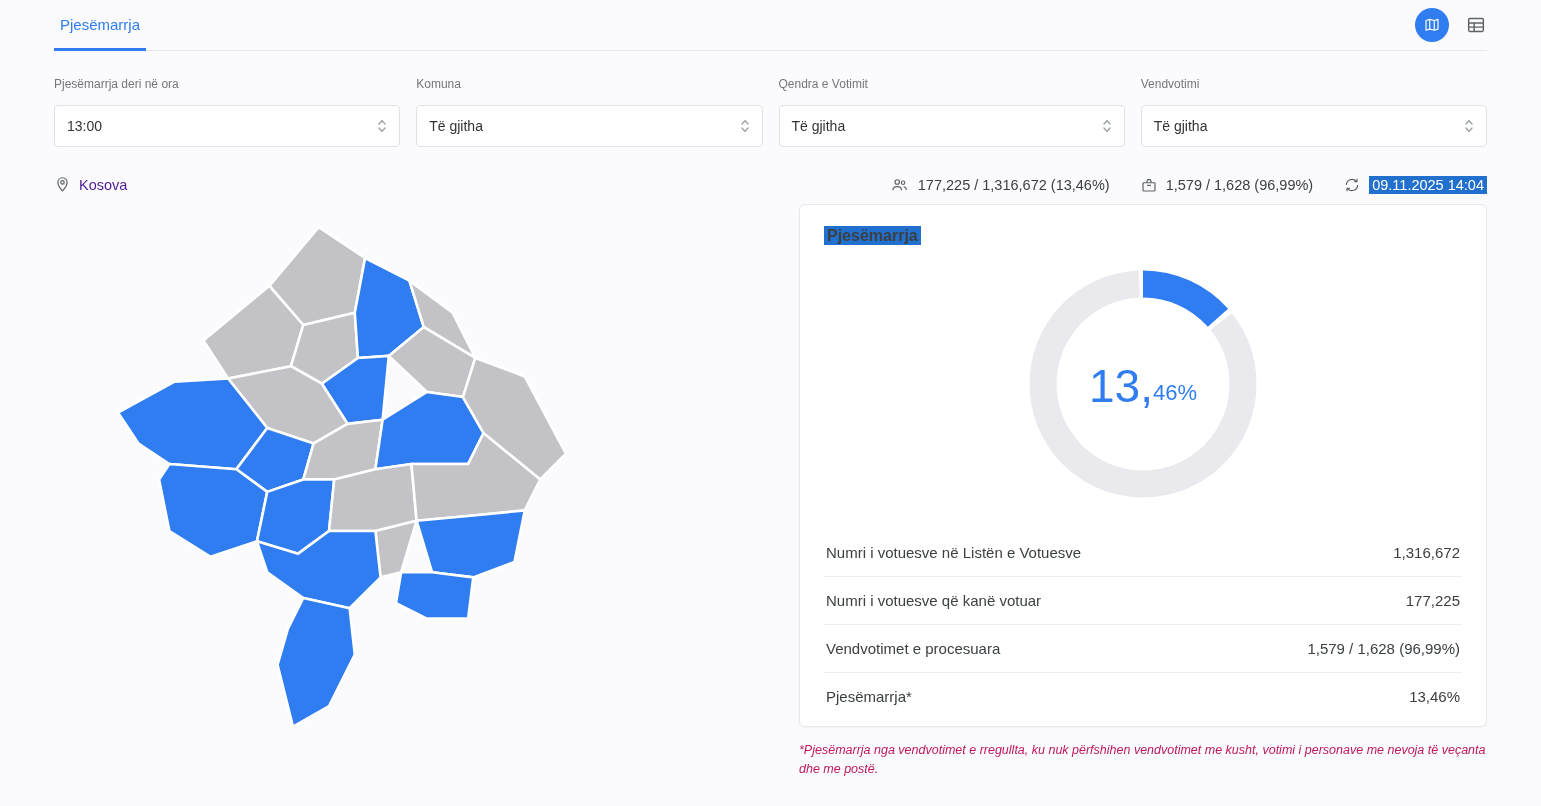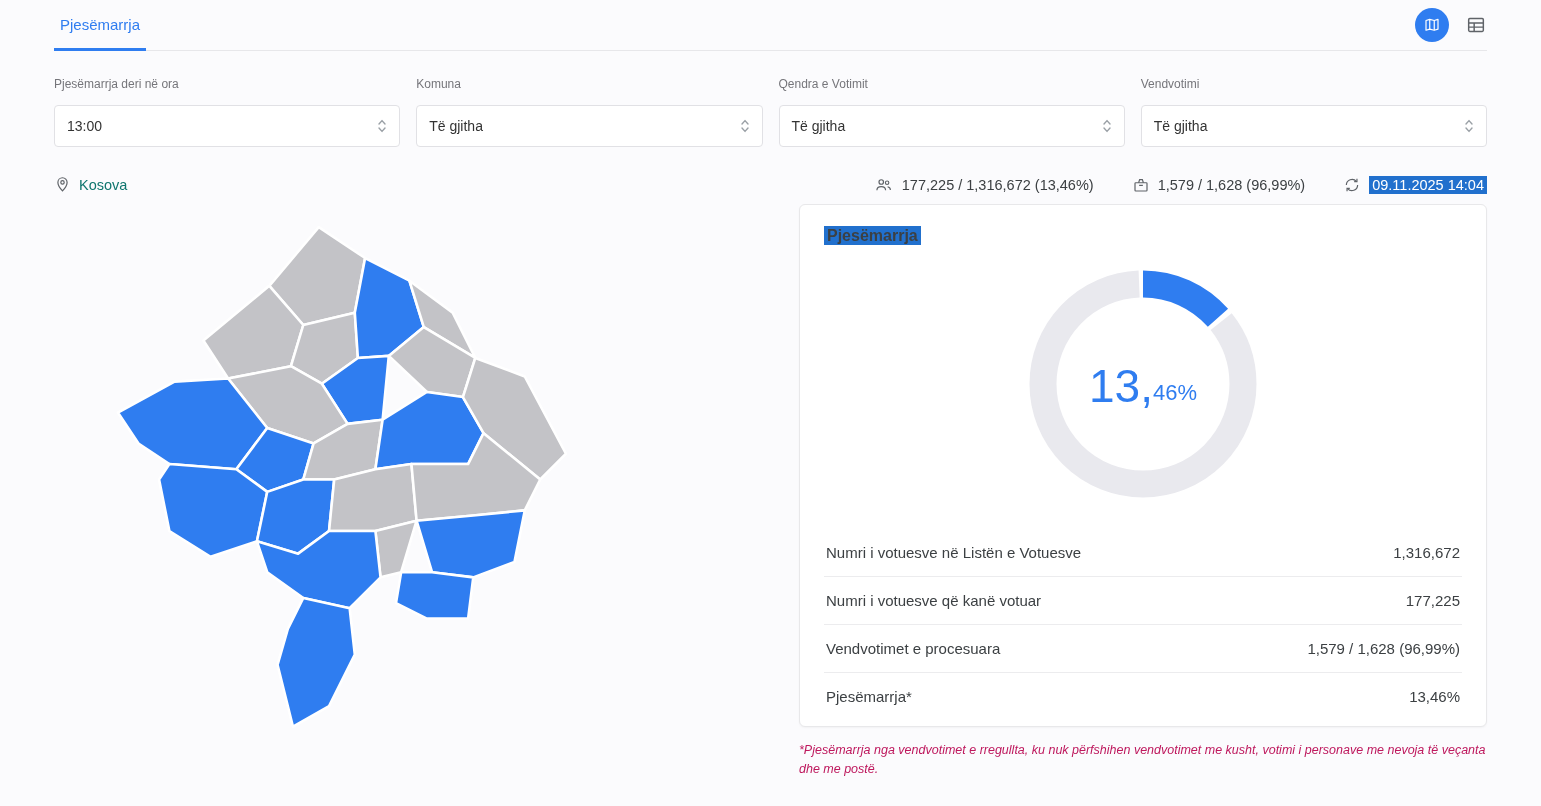--- a/index.html
+++ b/index.html
@@ -35,22 +35,22 @@
   .filter { flex:1; }
   .filter-label { display:block; font-size:12px; color:#75757a; margin-bottom:14px; }
   .select {
     height:42px; background:#fff; border:1px solid #e1e1e5; border-radius:4px;
     display:flex; align-items:center; justify-content:space-between;
     padding:0 12px; font-size:14px; color:#333; cursor:pointer;
   }
 
   
   .statusbar { display:flex; align-items:center; justify-content:space-between; margin-top:28px; }
-  .status-left { display:flex; align-items:center; gap:8px; font-size:14.5px; color:#0f766e; }
-  .status-right { display:flex; align-items:center; gap:38px; }
+  .status-left { display:flex; align-items:center; gap:8px; font-size:14.5px; color:#4c1d95; }
+  .status-right { display:flex; align-items:center; gap:30px; }
   .stat { display:flex; align-items:center; gap:8px; font-size:14.5px; color:#3c4043; }
   .hl { background:#2170cd; color:#fff; padding:1px 3px; }
 
   
   .main { display:flex; margin-top:10px; }
   .map-pane { flex:1; padding:18px 0 0 58px; }
   .map-svg polygon { stroke:#fff; stroke-width:2.5; stroke-linejoin:round; cursor:pointer; }
   .mb { fill:#2f7df0; }
   .mg { fill:#c3c3c7; }
 

